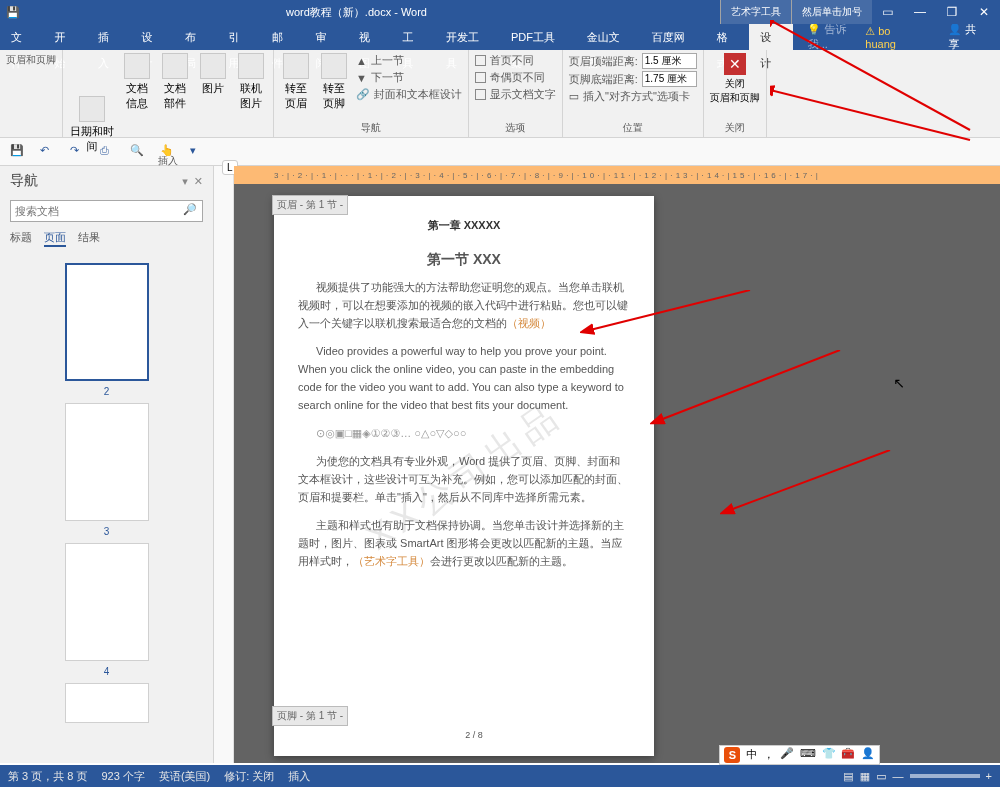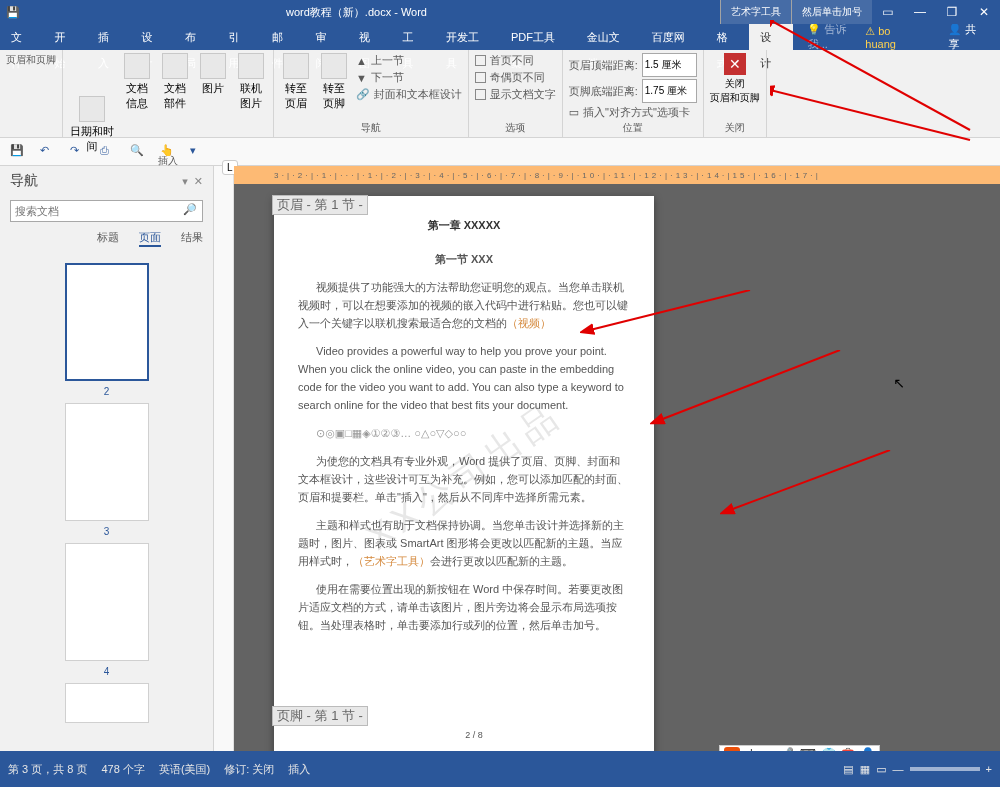--- a/index.html
+++ b/index.html
@@ -20,54 +20,54 @@
 .ribbon{height:88px;background:#f1f1f1;border-bottom:1px solid #d4d4d4;display:flex;}
 .rgroup{border-right:1px solid #d4d4d4;padding:3px 6px 2px;display:flex;flex-direction:column;justify-content:space-between;}
 .gtitle{text-align:center;font-size:10px;color:#5a5a5a;}
 .grow{display:flex;gap:6px;}
 .rbtn{display:flex;flex-direction:column;align-items:center;width:32px;gap:2px;font-size:10px;text-align:center;}
 .rbtn-lg{width:46px;margin-top:43px;}
 .ricon{width:26px;height:26px;background:#e8e8e8;border:1px solid #c8c8c8;}
 .mini{display:flex;flex-direction:column;gap:2px;font-size:10px;color:#5a5a5a;}
 .mini-row{display:flex;align-items:center;gap:4px;}
 .chk{width:11px;height:11px;border:1px solid #888;}
-.spin{width:55px;height:24px;border:1px solid #a8a8a8;background:#fff;font-size:10px;padding:0 2px;}
+.spin{width:55px;height:16px;border:1px solid #a8a8a8;background:#fff;font-size:10px;padding:0 2px;}
 .close-hf{display:flex;flex-direction:column;align-items:center;gap:2px;}
 .close-x{width:22px;height:22px;background:#c43030;color:#fff;display:flex;align-items:center;justify-content:center;font-size:14px;}
 .qat{height:28px;background:#f9f9f9;border-bottom:1px solid #d4d4d4;display:flex;align-items:center;gap:14px;padding:0 10px;}
 .qicon{width:16px;height:16px;color:#2b579a;}
 .body-area{display:flex;height:597px;}
 .navpane{width:214px;background:#f1f1f1;border-right:1px solid #d4d4d4;display:flex;flex-direction:column;}
 .nav-hdr{display:flex;align-items:center;padding:6px 10px;}
 .nav-title{font-size:14px;color:#444;flex:1;}
 .search-wrap{padding:4px 10px;}
 .search{width:100%;height:22px;border:1px solid #a8a8a8;padding:0 4px;background:#fff;}
-.nav-tabs{display:flex;padding:4px 10px;gap:20px;font-size:11px;justify-content:flex-end;}
+.nav-tabs{display:flex;padding:4px 10px;gap:12px;font-size:11px;}
 .nav-tab{color:#5a5a5a;}
 .nav-tab.active{color:#2b579a;border-bottom:2px solid #2b579a;}
 .thumbs{overflow:auto;padding:6px 0;}
 .thumb{width:84px;margin:6px auto;text-align:center;}
 .thumb-pg{width:84px;background:#fff;border:1px solid #d0d0d0;margin-bottom:4px;}
 .thumb-pg.cur{border:2px solid #2b579a;}
 .thumb-lbl{font-size:10px;color:#2b579a;}
 .ruler-v{width:20px;background:#f9f9f9;border-right:1px solid #e0e0e0;position:relative;}
 .doc-area{flex:1;background:#636363;position:relative;overflow:hidden;}
 .ruler-h{height:18px;background:#fdba74;color:#666;font-size:8px;padding-left:40px;letter-spacing:3px;display:flex;align-items:center;}
 .badge{position:absolute;left:8px;top:-6px;background:#fff;border:1px solid #ccc;padding:1px 4px;font-size:10px;border-radius:3px;}
 .page{position:absolute;left:40px;top:30px;width:380px;height:560px;background:#fff;box-shadow:0 2px 8px rgba(0,0,0,0.4);padding:20px 24px;font-size:9px;color:#555;line-height:18px;}
-.section-label{position:absolute;left:-2px;background:#e8e8e8;border:1px solid #bbb;padding:0 4px;font-size:13px;color:#666;}
+.section-label{position:absolute;left:-2px;background:#e8e8e8;border:1px solid #bbb;padding:0 4px;font-size:10px;color:#666;}
 .sl-hdr{top:-1px;}
 .sl-ftr{bottom:30px;}
 .watermark{position:absolute;inset:0;display:flex;align-items:center;justify-content:center;pointer-events:none;}
 .watermark span{font-size:36px;color:rgba(120,120,120,0.18);transform:rotate(-35deg);letter-spacing:6px;}
 .page h2{text-align:center;font-size:11px;font-weight:bold;color:#333;}
-.page h3{text-align:center;font-size:11px;color:#555;margin-top:16px;}
+.page h3{text-align:center;font-size:14px;color:#555;margin-top:16px;}
 .page p{text-indent:18px;margin-top:10px;}
 .orange{color:#d58a3e;}
-.status{position:absolute;bottom:0;left:0;right:0;height:36px;background:#2b579a;color:#e6e6e6;display:flex;align-items:center;padding:0 8px;font-size:10px;}
+.status{position:absolute;bottom:0;left:0;right:0;height:22px;background:#2b579a;color:#e6e6e6;display:flex;align-items:center;padding:0 8px;font-size:10px;}
 .status .sp{margin-right:14px;}
 .status-r{margin-left:auto;display:flex;align-items:center;gap:6px;}
 .ime{position:absolute;bottom:22px;right:120px;background:#fff;border:1px solid #ccc;padding:1px 4px;display:flex;gap:6px;font-size:11px;}
 .ime-s{width:16px;height:16px;background:#e94f0a;color:#fff;display:flex;align-items:center;justify-content:center;font-weight:bold;border-radius:3px;}
 .arrow{position:absolute;pointer-events:none;}
 .cursor-img{position:absolute;right:95px;top:375px;font-size:14px;}
 </style>
 </head>
 <body>
 
@@ -245,21 +245,20 @@
     <div class="ruler-h">3·|·2·|·1·|···|·1·|·2·|·3·|·4·|·5·|·6·|·7·|·8·|·9·|·10·|·11·|·12·|·13·|·14·|15·|·16·|·17·|</div>
     <div class="page">
       <div class="section-label sl-hdr">页眉 - 第 1 节 -</div>
       <h2>第一章  XXXXX</h2>
       <h3>第一节  XXX</h3>
       <p><span>视频提供了功能强大的方法帮助您证明您的观点。当您单击联机视频时，可以在想要添加的视频的嵌入代码中进行粘贴。您也可以键入一个关键字以联机搜索最适合您的文档的</span><span class="orange">（视频）</span></p>
       <p>Video provides a powerful way to help you prove your point. When you click the online video, you can paste in the embedding code for the video you want to add. You can also type a keyword to search online for the video that best fits your document.</p>
       <p style="text-align:left;color:#999;">⊙◎▣□▦◈①②③…  ○△○▽◇○○</p>
       <p>为使您的文档具有专业外观，Word 提供了页眉、页脚、封面和文本框设计，这些设计可互为补充。例如，您可以添加匹配的封面、页眉和提要栏。单击"插入"，然后从不同库中选择所需元素。</p>
       <p><span>主题和样式也有助于文档保持协调。当您单击设计并选择新的主题时，图片、图表或 SmartArt 图形将会更改以匹配新的主题。当应用样式时，</span><span class="orange">（艺术字工具）</span><span>会进行更改以匹配新的主题。</span></p>
-      <p>使用在需要位置出现的新按钮在 Word 中保存时间。若要更改图片适应文档的方式，请单击该图片，图片旁边将会显示布局选项按钮。当处理表格时，单击要添加行或列的位置，然后单击加号。</p>
       <div class="section-label sl-ftr">页脚 - 第 1 节 -</div>
       <div style="position:absolute;bottom:12px;width:100%;left:10px;text-align:center;font-size:9px;">2 / 8</div>
       <div class="watermark">
           <span>XX公司出品</span>
         </div>
     </div>
   </div>
 </div>
 
 <svg class="arrow" style="left:770px;top:20px;" width="220" height="120">
@@ -290,21 +289,21 @@
   <span>，</span>
   <span>🎤</span>
   <span>⌨</span>
   <span>👕</span>
   <span>🧰</span>
   <span>👤</span>
 </div>
 
 <div class="status">
   <span class="sp">第 3 页，共 8 页</span>
-  <span class="sp">478 个字</span>
+  <span class="sp">923 个字</span>
   <span class="sp">英语(美国)</span>
   <span class="sp">修订: 关闭</span>
   <span class="sp">插入</span>
   <div class="status-r">
     <span>▤</span>
     <span>▦</span>
     <span>▭</span>
     <span>—</span>
     <span style="width:70px;height:4px;background:#9fb3d3;"></span>
     <span>+</span>

